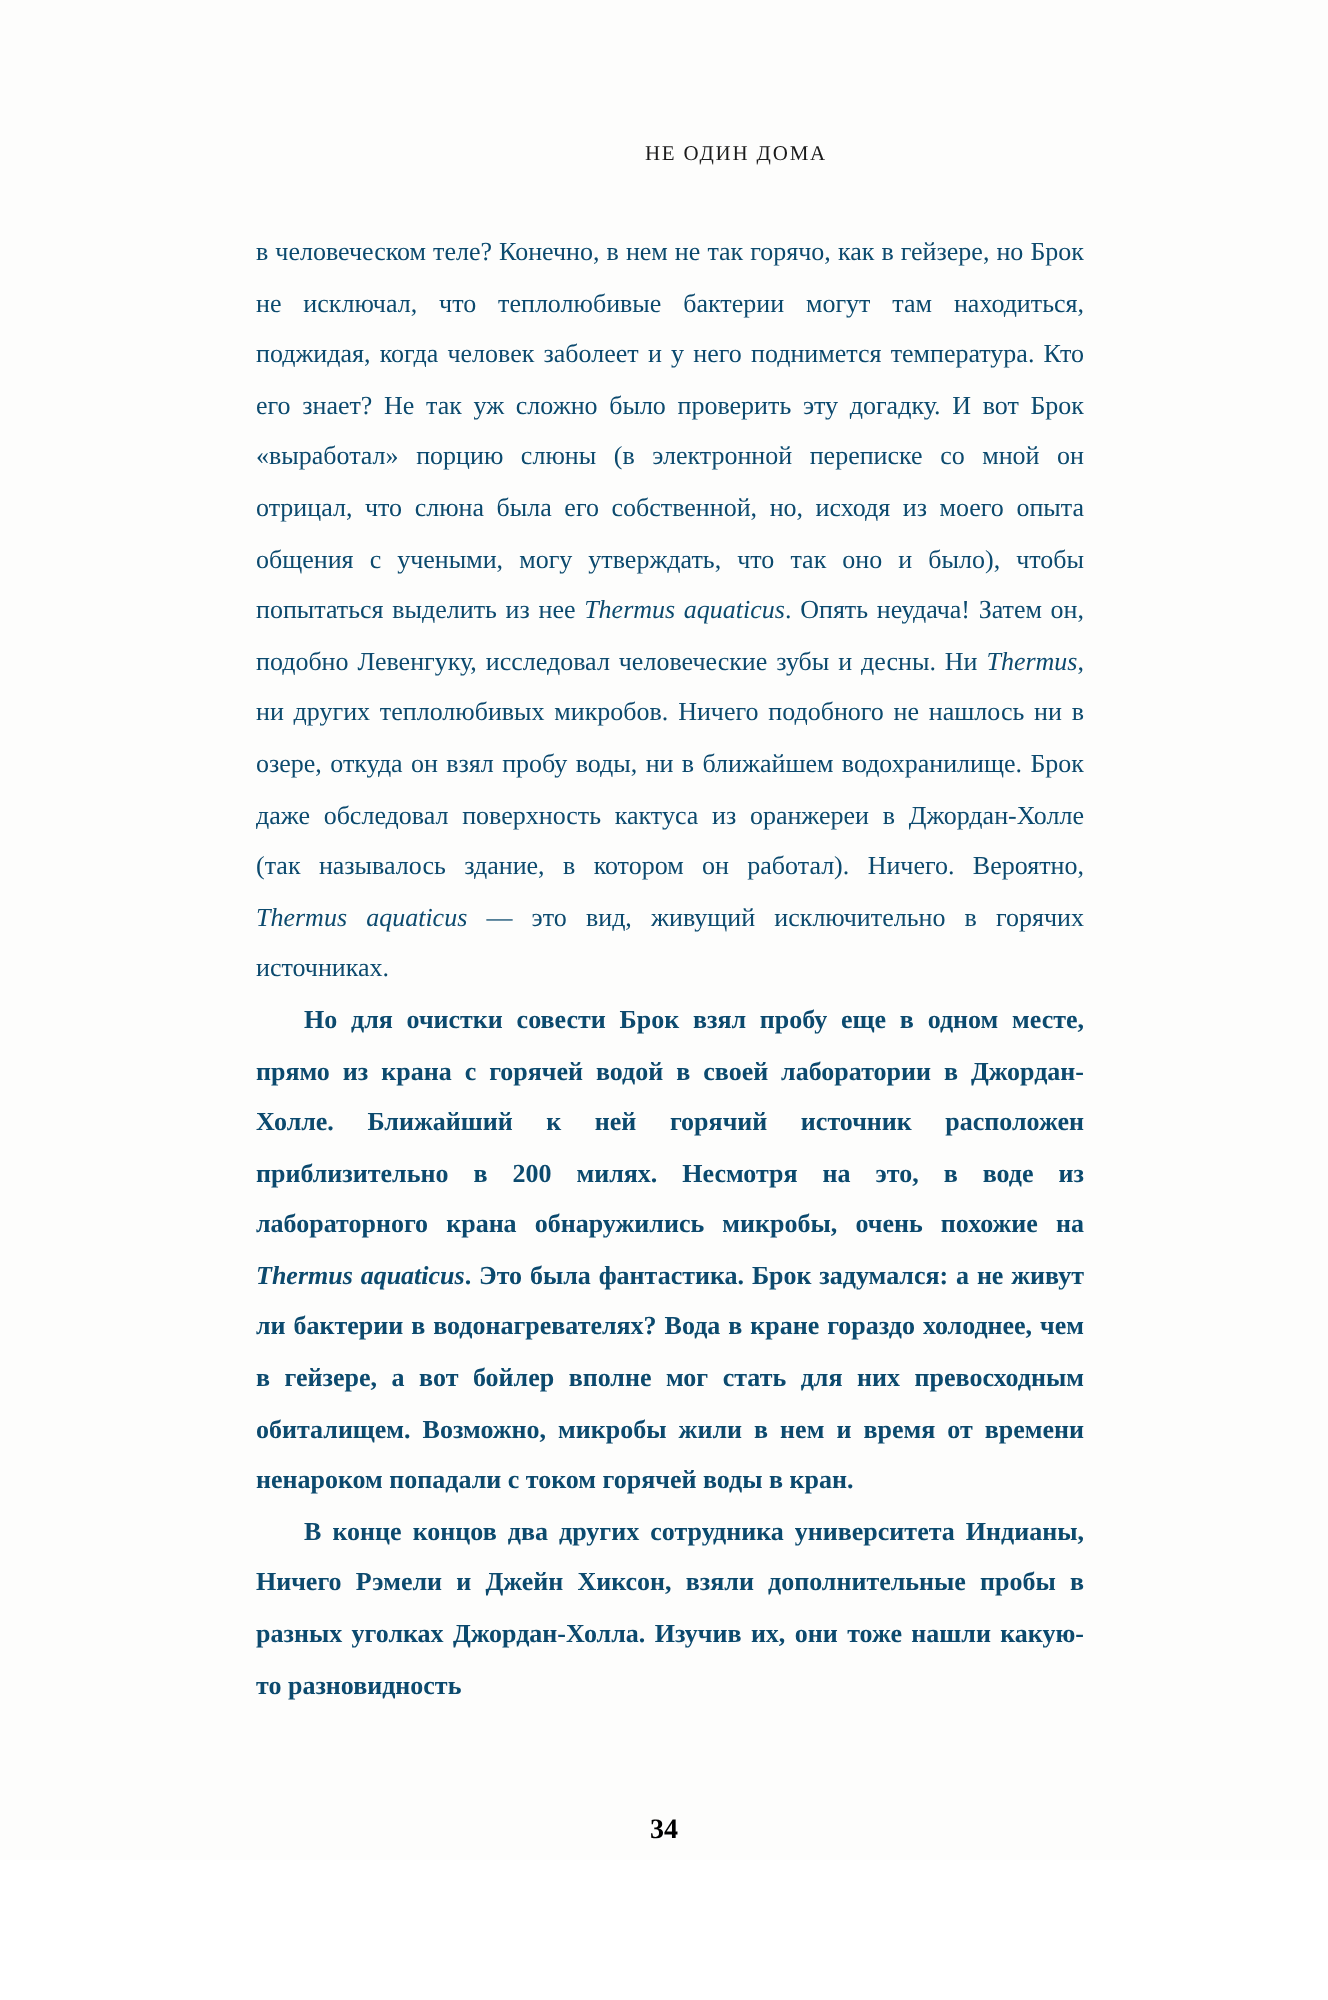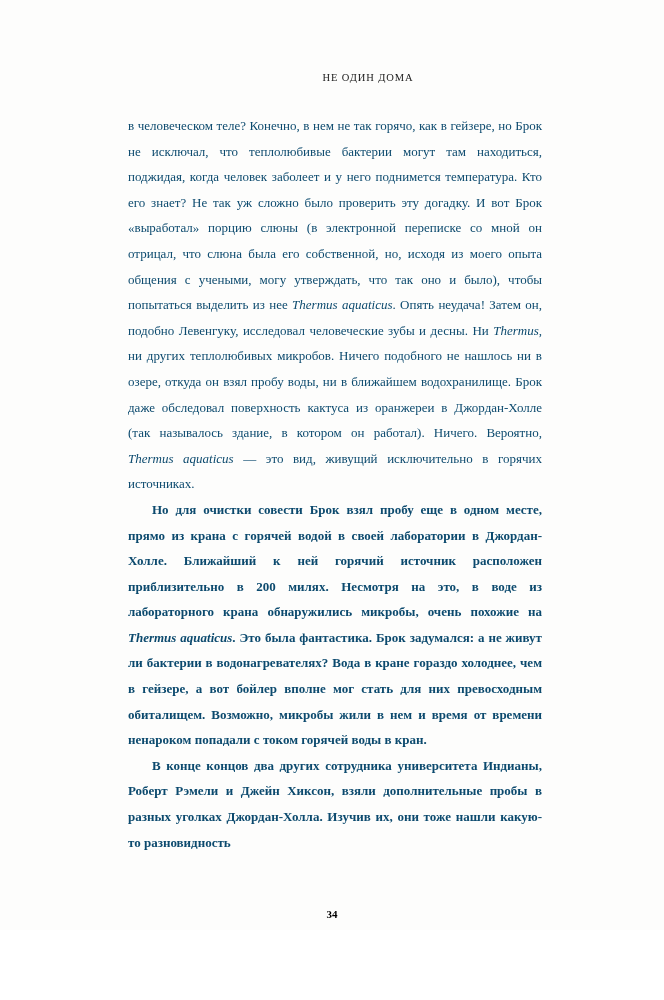--- a/index.html
+++ b/index.html
@@ -59,21 +59,21 @@
     font-style: italic;
   }
   .folio {
     position: absolute;
     top: 908px;
     left: 0;
     width: 664px;
     text-align: center;
     font-family: "Liberation Serif", serif;
     font-weight: bold;
-    font-size: 11px;
+    font-size: 14px;
     color: #000000;
   }
   .promo-band {
     position: absolute;
     left: 0;
     top: 930px;
     width: 664px;
     height: 70px;
     background: #ffffff;
   }
@@ -81,21 +81,21 @@
 </head>
 <body>
 
 <div class="page">
 
   <div class="running-head">НЕ ОДИН ДОМА</div>
 
   <div class="body-text">
       <p><span>в человеческом теле? Конечно, в нем не так горячо, как в гейзере, но Брок не исключал, что теплолюбивые бактерии могут там находиться, поджидая, когда человек заболеет и у него поднимется температура. Кто его знает? Не так уж сложно было проверить эту догадку. И вот Брок «выработал» порцию слюны (в электронной переписке со мной он отрицал, что слюна была его собственной, но, исходя из моего опыта общения с учеными, могу утверждать, что так оно и было), чтобы попытаться выделить из нее </span><em>Thermus aquaticus</em><span>. Опять неудача! Затем он, подобно Левенгуку, исследовал человеческие зубы и десны. Ни </span><em>Thermus</em><span>, ни других теплолюбивых микробов. Ничего подобного не нашлось ни в озере, откуда он взял пробу воды, ни в ближайшем водохранилище. Брок даже обследовал поверхность кактуса из оранжереи в Джордан-Холле (так называлось здание, в котором он работал). Ничего. Вероятно, </span><em>Thermus aquaticus</em><span> — это вид, живущий исключительно в горячих источниках.</span></p>
       <p class="indent"><span>Но для очистки совести Брок взял пробу еще в одном месте, прямо из крана с горячей водой в своей лаборатории в Джордан-Холле. Ближайший к ней горячий источник расположен приблизительно в 200 милях. Несмотря на это, в воде из лабораторного крана обнаружились микробы, очень похожие на </span><em>Thermus aquaticus</em><span>. Это была фантастика. Брок задумался: а не живут ли бактерии в водонагревателях? Вода в кране гораздо холоднее, чем в гейзере, а вот бойлер вполне мог стать для них превосходным обиталищем. Возможно, микробы жили в нем и время от времени ненароком попадали с током горячей воды в кран.</span></p>
-      <p class="indent"><span>В конце концов два других сотрудника университета Индианы, Роберт Рэмели и Джейн Хиксон, взяли дополнительные пробы в разных уголках Джордан-Холла. Изучив их, они тоже нашли какую-то разновидность</span></p>
+      <p class="indent"><span>В конце концов два других сотрудника университета Индианы, Ничего Рэмели и Джейн Хиксон, взяли дополнительные пробы в разных уголках Джордан-Холла. Изучив их, они тоже нашли какую-то разновидность</span></p>
     </div>
 
   <div class="folio">34</div>
 
   <div class="promo-band">
     
   </div>
 
 </div>
 

